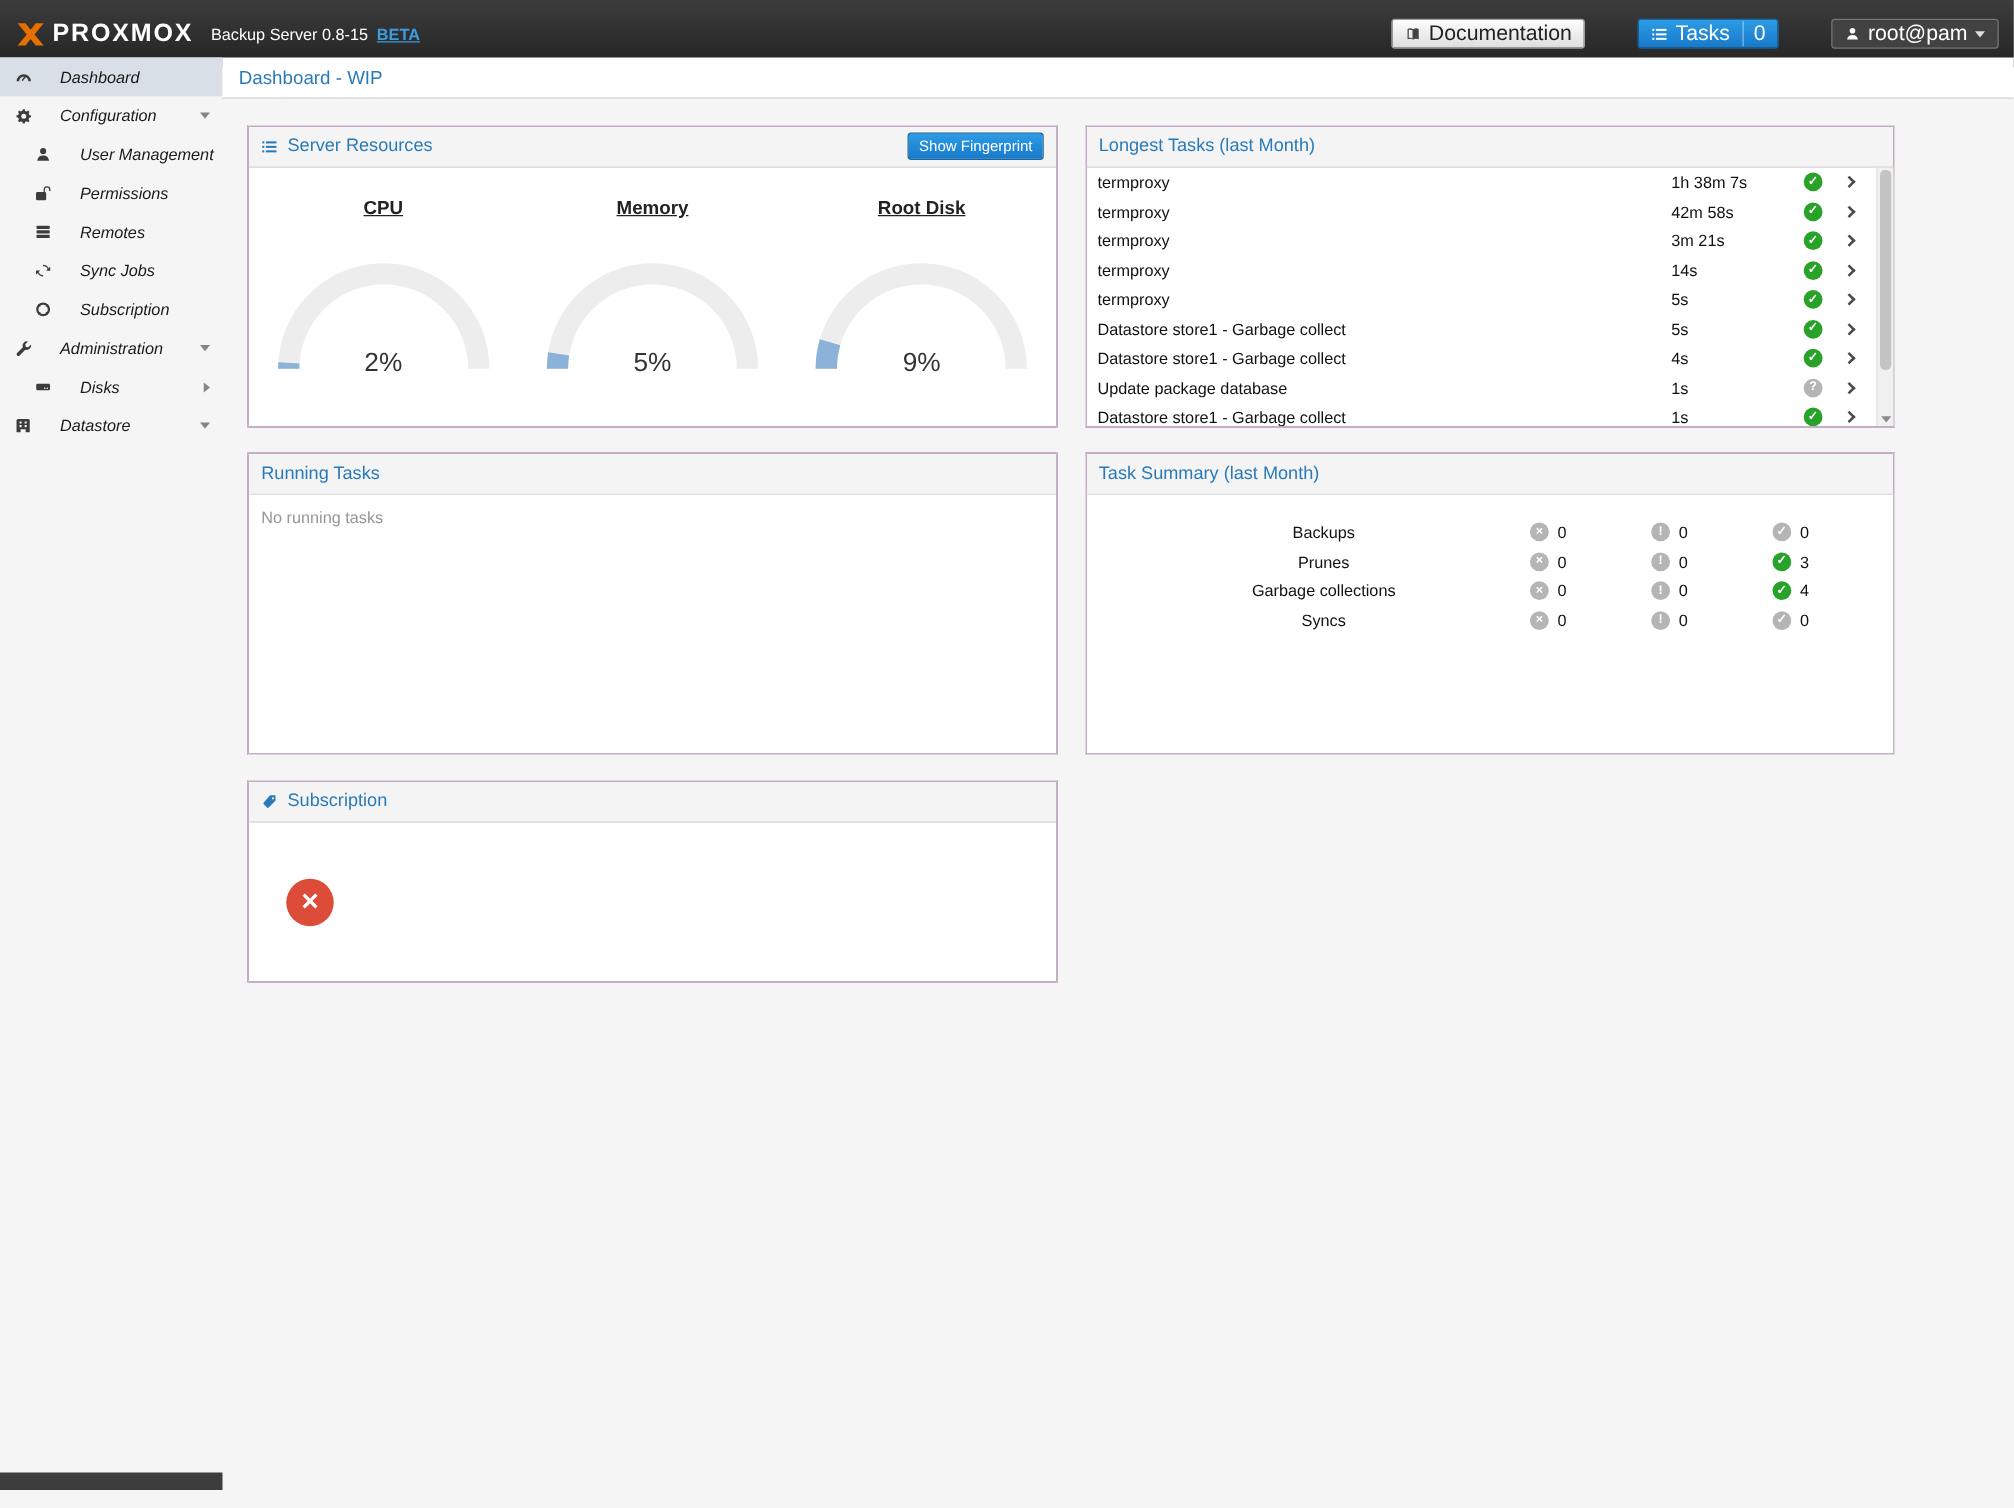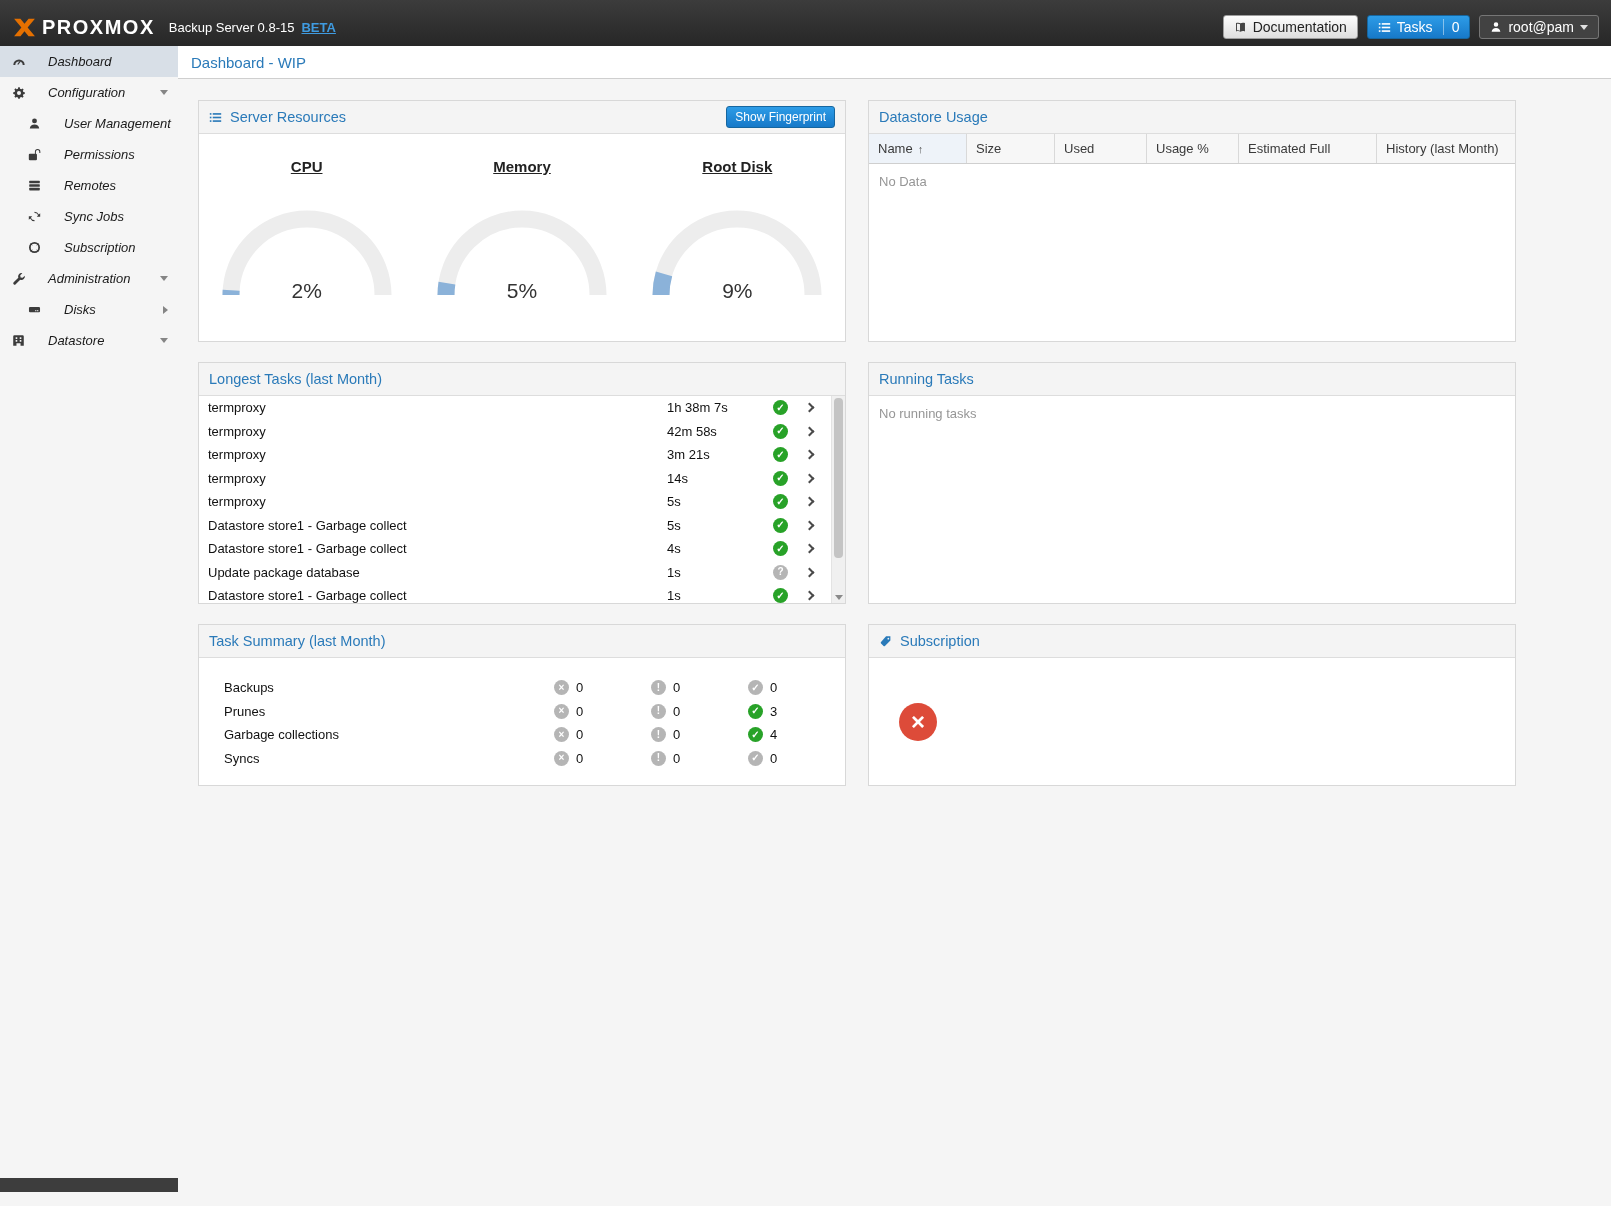--- a/index.html
+++ b/index.html
@@ -20,22 +20,23 @@
     background: linear-gradient(#3c3c3c, #232323);
     display: flex; align-items: center; padding: 0 12px;
   }
   .brand { display: flex; align-items: center; gap: 5px; margin-right: 14px; }
   .brand-text { color: #fff; font-weight: bold; font-size: 20px; letter-spacing: 1.5px; }
   .product { color: #fff; text-align: center; }
   .beta { color: #3f9be0; text-decoration: underline; margin-left: 7px; font-weight: bold; cursor: pointer; }
   .tb-right { margin-left: auto; display: flex; gap: 9px; align-items: center; }
   .btn {
     display: inline-flex; align-items: center; gap: 6px; height: 24px; padding: 0 10px;
-    border-radius: 3px; font-size: 14px; cursor: pointer; border: 1px solid transparent;
+    border-radius: 3px; font-size: 17px; cursor: pointer; border: 1px solid transparent;
     font-family: inherit;
+    margin-left: 33px;
   }
   .btn-light { background: linear-gradient(#fdfdfd, #dedede); border-color: #9d9d9d; color: #222; }
   .btn-blue  { background: linear-gradient(#2d9ce7, #1779c9); border-color: #16669f; color: #fff; }
   .btn-dark  { background: #424242; border-color: #767676; color: #fff; }
   .task-count { margin-left: 4px; padding-left: 8px; border-left: 1px solid rgba(255,255,255,.45); }
 
   .caret-down { width: 0; height: 0; border-left: 4px solid transparent; border-right: 4px solid transparent; border-top: 5px solid #858585; display: inline-block; }
   .caret-down.lt { border-top-color: #e0e0e0; }
   .caret-right { width: 0; height: 0; border-top: 4px solid transparent; border-bottom: 4px solid transparent; border-left: 5px solid #858585; display: inline-block; }
 
@@ -101,21 +102,21 @@
     font-size: 10px; font-weight: bold; display: inline-flex;
     align-items: center; justify-content: center; line-height: 1; flex: none;
   }
   .chev { width: 7px; height: 7px; border-top: 2px solid #4a4a4a; border-right: 2px solid #4a4a4a; transform: rotate(45deg); display: inline-block; }
   .scrollbar { position: absolute; top: 0; right: 0; bottom: 0; width: 14px; background: #f0f0f0; border-left: 1px solid #e3e3e3; }
   .sb-thumb { position: absolute; top: 2px; left: 2px; width: 9px; height: 160px; background: #c4c4c4; border-radius: 4px; }
   .sb-down { position: absolute; bottom: 3px; left: 3px; width: 0; height: 0; border-left: 4px solid transparent; border-right: 4px solid transparent; border-top: 5px solid #8a8a8a; }
 
   
   .ts-body { padding-top: 18px; }
-  .ts-row { display: flex; align-items: center; height: 23.5px; padding-left: 25px; }
+  .ts-row { display: flex; align-items: center; height: 23.5px; padding-left: 25px; text-align: center; }
   .ts-label { width: 330px; color: #111; }
   .ts-cell { width: 97px; display: flex; align-items: center; gap: 7px; color: #111; }
 
   
   .sub-body { display: flex; align-items: center; height: 100%; padding: 0 30px; }
   .sub-x {
     width: 38px; height: 38px; border-radius: 50%; color: #fff; flex: none;
     display: flex; align-items: center; justify-content: center;
     font-size: 24px; font-weight: bold;
   }
@@ -303,39 +304,20 @@
           <svg width="180" height="96">
             <path class="track" d="M14 90 A76 76 0 0 1 166 90" style="stroke: rgb(237, 237, 237);"></path>
             <path class="val" d="M14 90 A76 76 0 0 1 166 90" style="stroke: rgb(139, 178, 217); stroke-dasharray: 21.4915, 248.795;"></path>
           </svg>
           <div class="g-text">9%</div>
         </div>
       </div>
     </div>
   </div>
 
-  <div class="panel">
-    <div class="p-hd">
-      <span>Datastore Usage</span>
-    </div>
-    <div class="p-bd">
-      <div class="du-head">
-        <div class="du-cell sorted">
-          <span>Name</span>
-          <span class="sort-arrow">↑</span>
-        </div>
-        <div class="du-cell">Size</div>
-        <div class="du-cell">Used</div>
-        <div class="du-cell">Usage %</div>
-        <div class="du-cell">Estimated Full</div>
-        <div class="du-cell" style="border-right:none">History (last Month)</div>
-      </div>
-      <div class="empty-text">No Data</div>
-    </div>
-  </div>
 
   <div class="panel">
     <div class="p-hd">
       <span>Longest Tasks (last Month)</span>
     </div>
     <div class="p-bd">
       <div class="lt-row">
         <span class="lt-name">termproxy</span>
         <span class="lt-dur">1h 38m 7s</span>
         <span class="status-ico" style="background: rgb(40, 162, 40);">✓</span>

